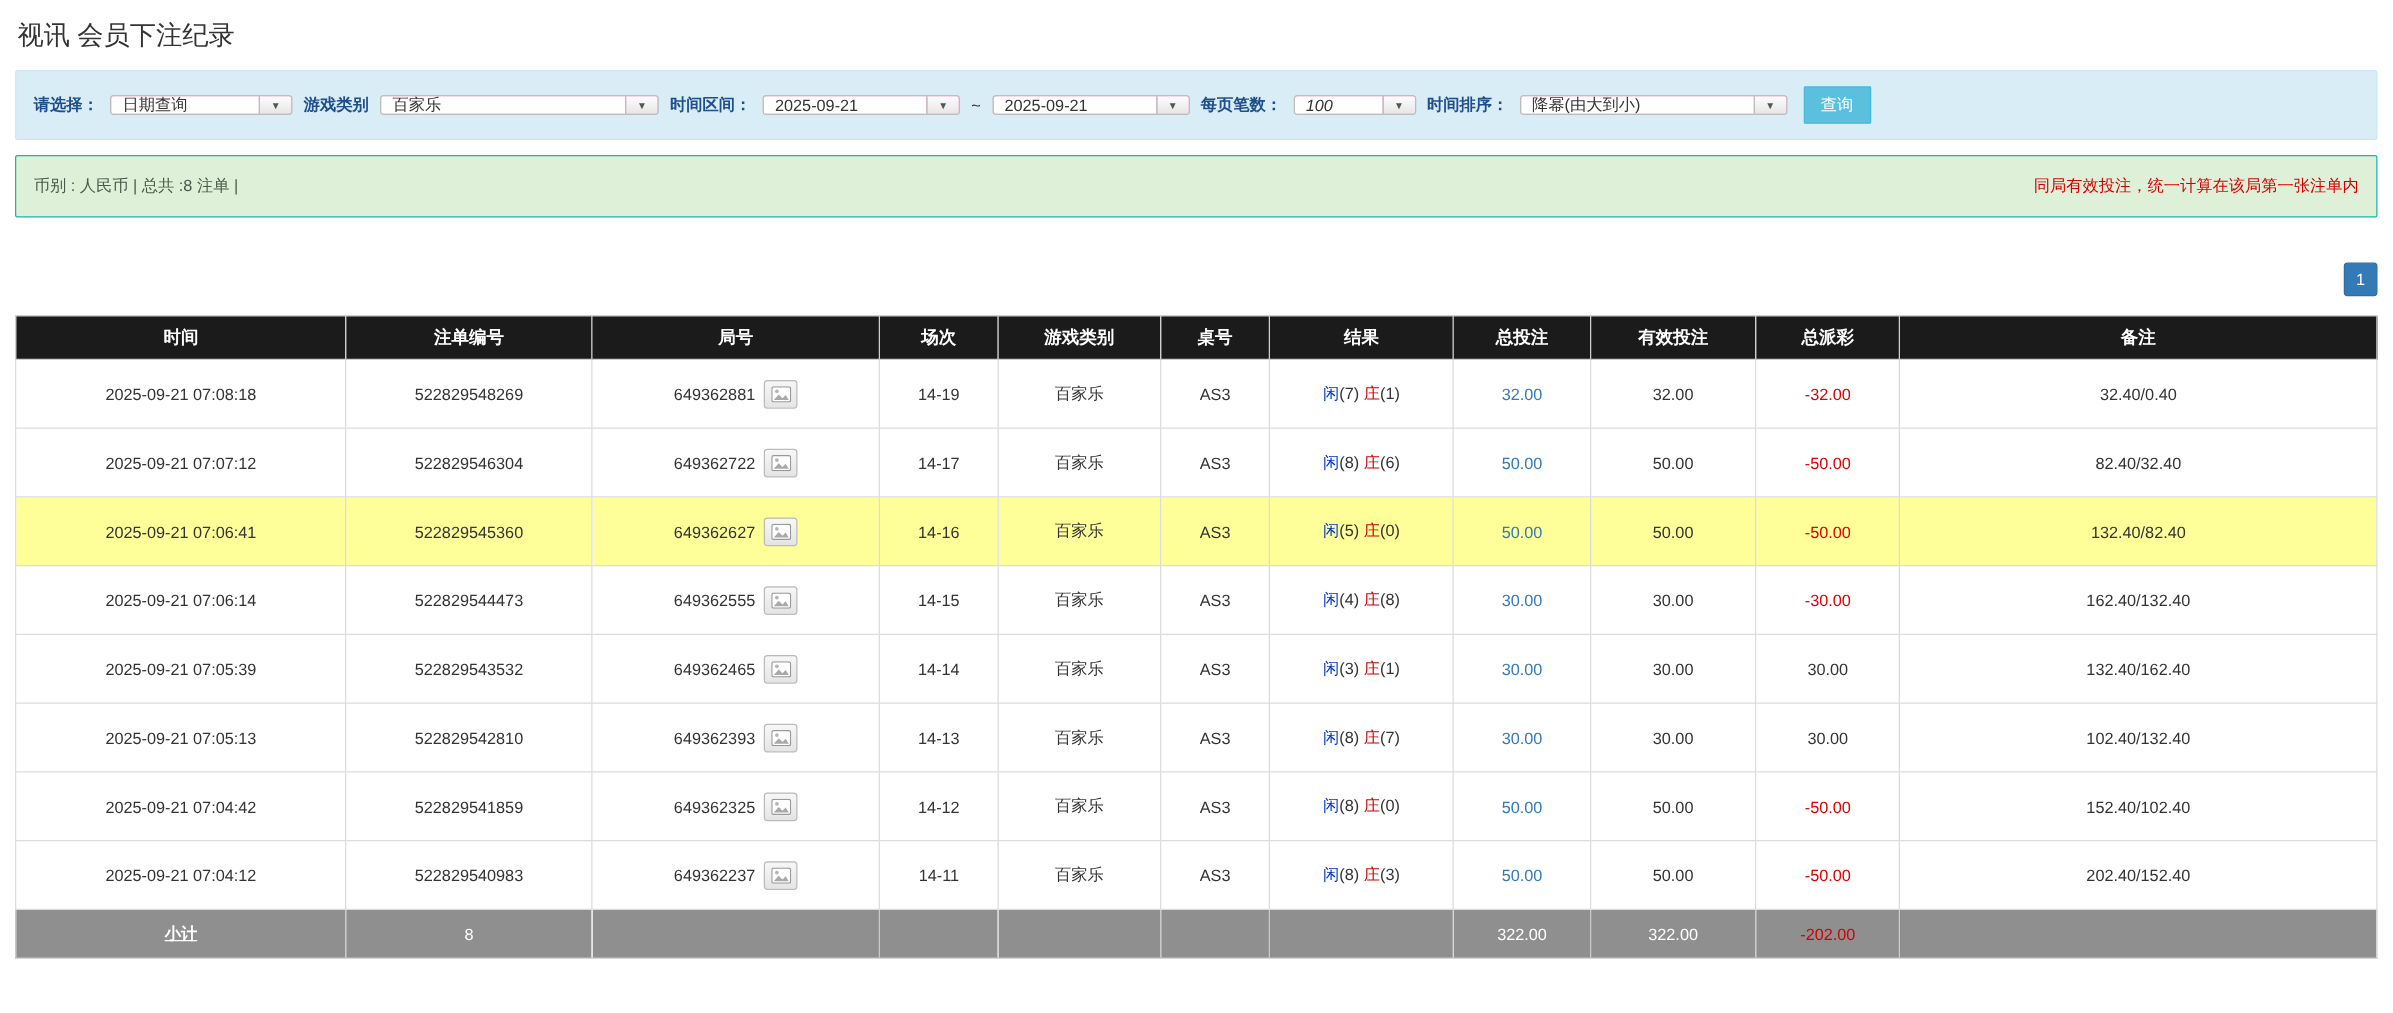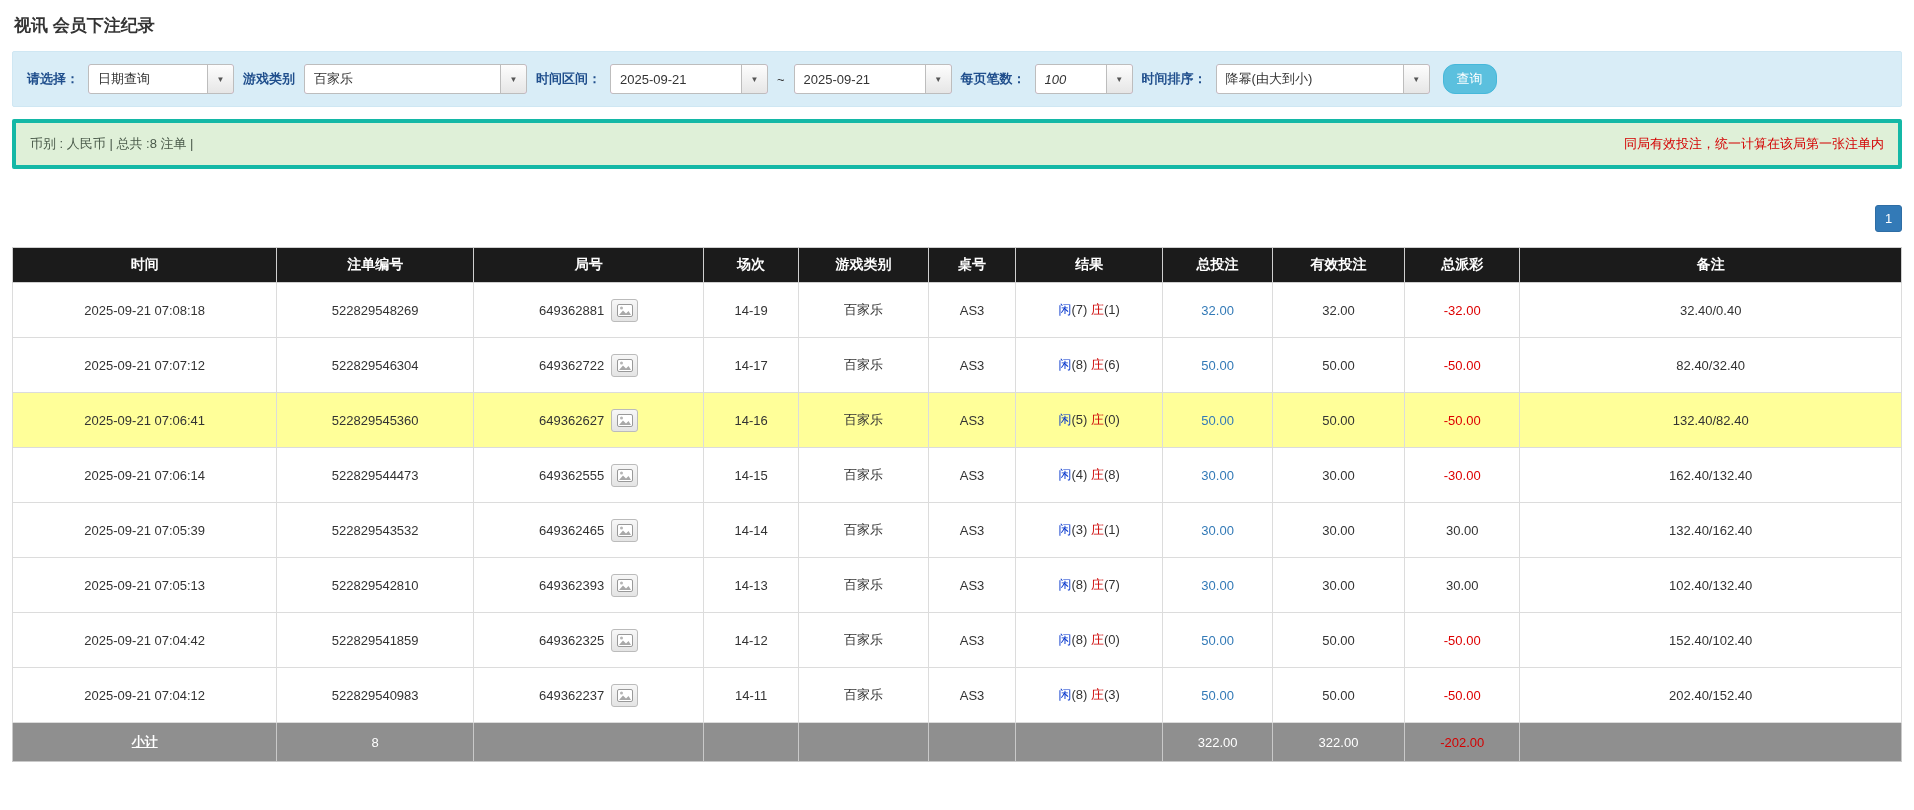--- a/index.html
+++ b/index.html
@@ -18,37 +18,37 @@
     --summary-bg:#dff0d8;
   }
   *{box-sizing:border-box;}
   html,body{margin:0;padding:0;background:#fff;}
   body{
     font-family:"Liberation Sans","DejaVu Sans",sans-serif;
     font-size:13px;color:#333;
     width:1914px;height:810px;overflow:hidden;
   }
   .wrap{padding:6px 12px 0 12px;}
-  .page-title{font-size:17px;font-weight:700;color:#333;margin:8px 2px 14px 2px;}
+  .page-title{font-size:21px;font-weight:400;color:#333;margin:8px 2px 14px 2px;}
 
   
   .filter-bar{
     background:var(--filter-bg);
     border:1px solid #cfe7f3;
     border-radius:2px;
     height:56px;
     display:flex;align-items:center;
     padding:0 14px;gap:9px;
     margin-bottom:12px;
   }
   .flabel{font-weight:bold;color:var(--label-blue);font-size:13px;white-space:nowrap;}
   .combo{
     display:inline-flex;align-items:stretch;
     background:#f9a8d4;border:1px solid #bdbdbd;border-radius:3px;
-    height:30px;overflow:hidden;
+    height:16px;overflow:hidden;
   }
   .combo .val{
     display:flex;align-items:center;
     padding:0 9px;font-size:13px;color:#333;white-space:nowrap;
     background:#fff;border:none;outline:none;
   }
   input.val{width:70px;font-style:italic;}
   .combo .caret-btn{
     width:26px;flex:0 0 26px;
     border-left:1px solid #bdbdbd;
@@ -57,29 +57,29 @@
     color:#555;font-size:8px;cursor:pointer;
   }
   .w-query .val{width:118px;}
   .w-game .val{width:195px;}
   .w-date .val{width:130px;}
   .w-sort .val{width:186px;}
   .tilde{color:#333;}
   .search-btn{
     height:30px;padding:0 13px;margin-left:4px;
     background:var(--button-blue);
-    border:1px solid #46b8da;border-radius:12px;
+    border:1px solid #46b8da;border-radius:1px;
     color:#fff;font-size:13px;cursor:pointer;
     font-family:inherit;
   }
 
   
   .summary-bar{
     background:var(--summary-bg);
-    border:4px solid #14b8a6;
+    border:1px solid #14b8a6;
     border-radius:2px;
     height:50px;
     display:flex;align-items:center;justify-content:space-between;
     padding:0 14px;
     margin-bottom:36px;
   }
   .summary-left{color:#4a5a4a;font-size:13px;}
   .summary-right{color:var(--notice-red);font-size:13px;}
 
   

